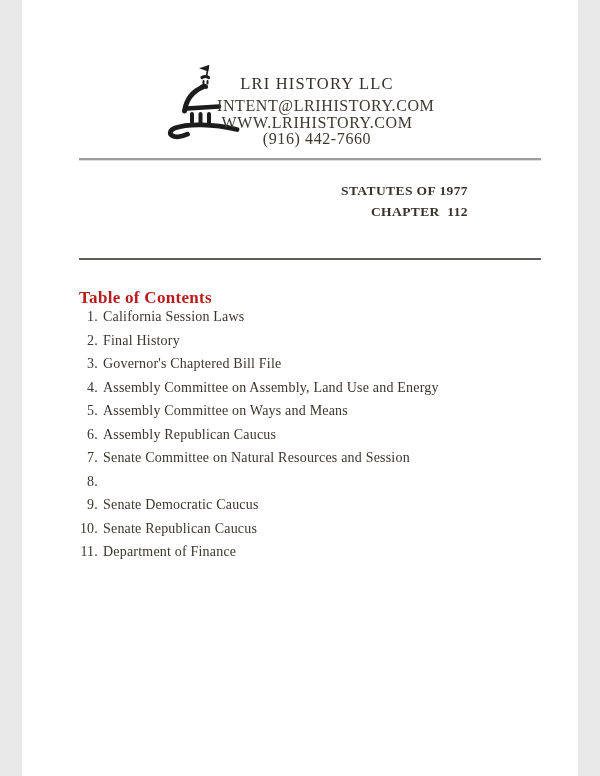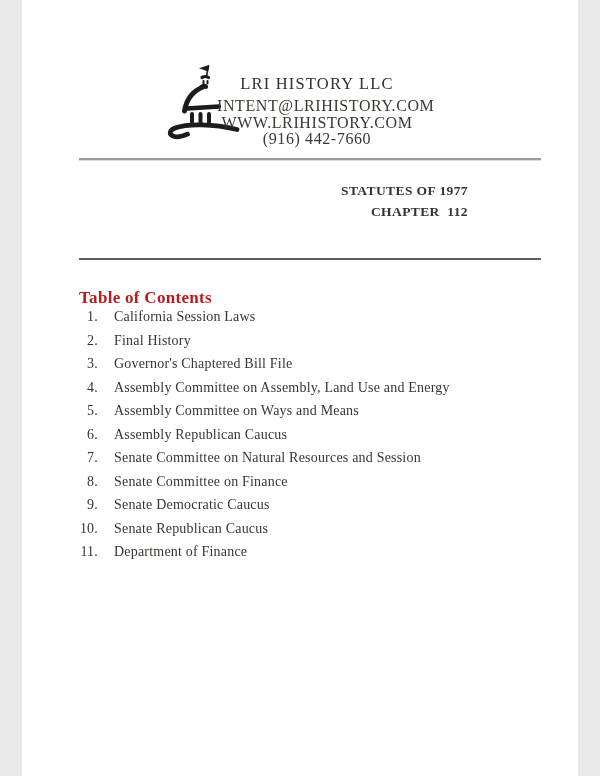--- a/index.html
+++ b/index.html
@@ -46,21 +46,21 @@
   .toc-list{
     position:absolute;left:0;top:305px;width:560px;
     margin:0;padding:0;list-style:none;
   }
   .toc-row{
     display:flex;align-items:baseline;
     height:23.5px;line-height:23.5px;
     font-size:14px;letter-spacing:0.2px;color:#3a362f;
   }
   .toc-num{width:76px;text-align:right;flex:0 0 auto;}
-  .toc-label{margin-left:16px;white-space:nowrap;}
+  .toc-label{margin-left:5px;white-space:nowrap;}
   .logo-svg{width:100%;height:100%;}
 </style>
 </head>
 <body>
 
 <div class="page">
 
   <div class="logo-wrap">
     <svg class="logo-svg" viewBox="0 0 96 92" fill="none" xmlns="http://www.w3.org/2000/svg">
 
@@ -126,21 +126,20 @@
     <li class="toc-row">
       <span class="toc-num">6.</span>
       <span class="toc-label">Assembly Republican Caucus</span>
     </li>
     <li class="toc-row">
       <span class="toc-num">7.</span>
       <span class="toc-label">Senate Committee on Natural Resources and Session</span>
     </li>
     <li class="toc-row">
       <span class="toc-num">8.</span>
-      <span class="toc-label">Senate Committee on Finance</span>
     </li>
     <li class="toc-row">
       <span class="toc-num">9.</span>
       <span class="toc-label">Senate Democratic Caucus</span>
     </li>
     <li class="toc-row">
       <span class="toc-num">10.</span>
       <span class="toc-label">Senate Republican Caucus</span>
     </li>
     <li class="toc-row">

